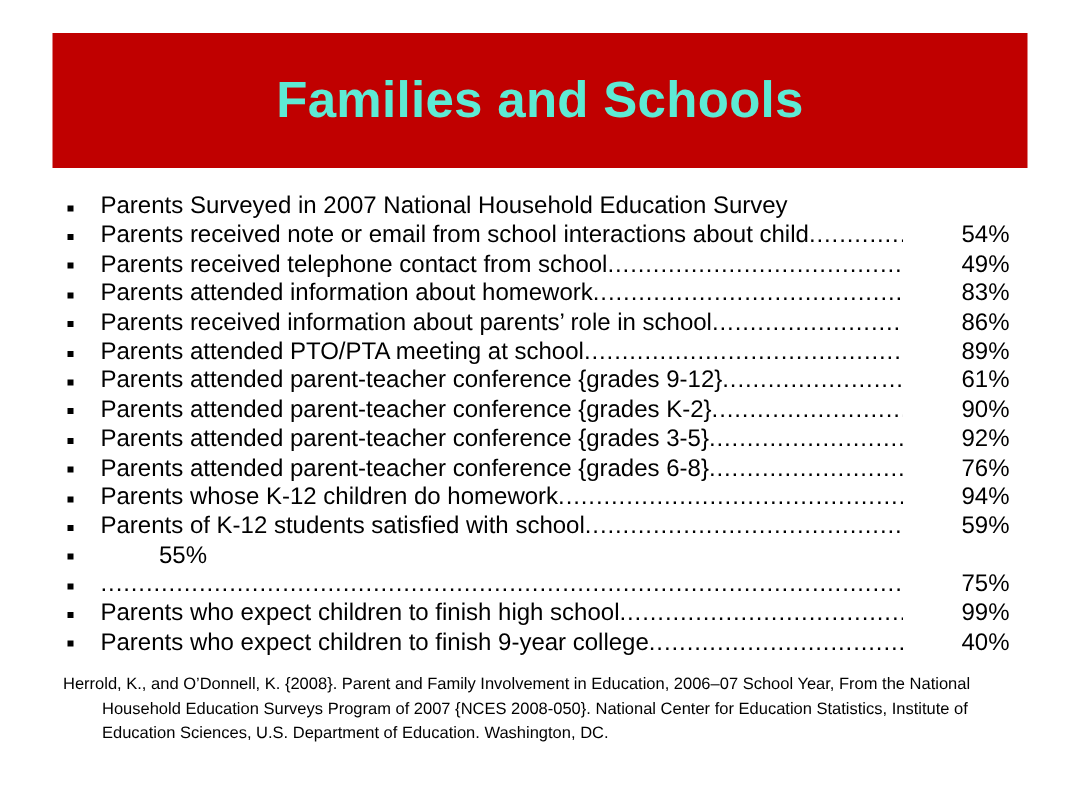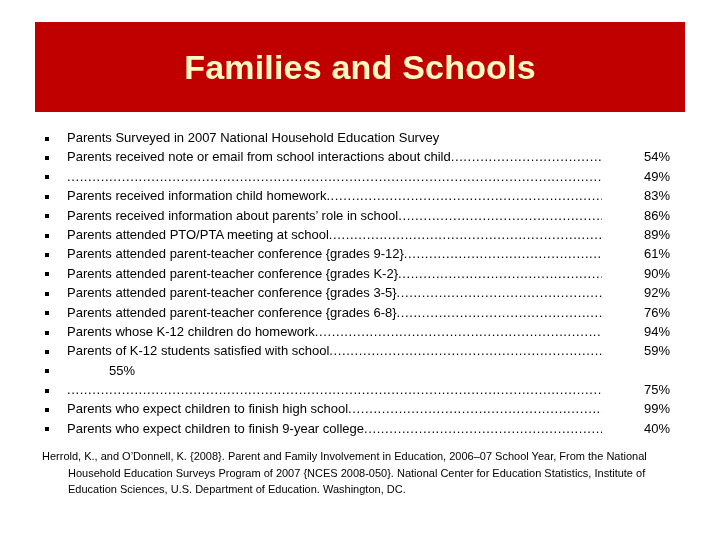--- a/index.html
+++ b/index.html
@@ -28,41 +28,41 @@
     left: 35px;
     top: 22px;
     width: 650px;
     height: 90px;
     background: #C00000;
     display: flex;
     align-items: center;
     justify-content: center;
   }
   .title-text {
-    color: #fef9c3;
+    color: #5eead4;
     font-family: "Liberation Sans", sans-serif;
     font-size: 34px;
     font-weight: bold;
     letter-spacing: 0.2px;
     line-height: 1;
     white-space: nowrap;
   }
 
   
   .bullet-list {
     position: absolute;
     left: 40px;
     top: 128px;
     width: 640px;
   }
   .bullet-row {
     display: flex;
     align-items: baseline;
     height: 19.4px;
-    font-size: 13px;
+    font-size: 16px;
     color: #000000;
     line-height: 19.4px;
     white-space: nowrap;
   }
   .bullet-marker {
     width: 27px;
     flex: 0 0 27px;
     font-size: 9px;
     line-height: 19.4px;
     color: #000000;
@@ -145,28 +145,29 @@
         <span class="bullet-marker"><span class="sq"></span></span>
         <span class="bullet-body">
           <span class="bullet-label">Parents received note or email from school interactions about child</span>
           <span class="leader"></span>
         </span>
         <span class="bullet-value">54%</span>
       </div>
       <div class="bullet-row">
         <span class="bullet-marker"><span class="sq"></span></span>
         <span class="bullet-body">
+          <span class="bullet-label">Parents received telephone contact from school</span>
           <span class="leader"></span>
         </span>
         <span class="bullet-value">49%</span>
       </div>
       <div class="bullet-row">
         <span class="bullet-marker"><span class="sq"></span></span>
         <span class="bullet-body">
-          <span class="bullet-label">Parents received information child homework</span>
+          <span class="bullet-label">Parents attended information about homework</span>
           <span class="leader"></span>
         </span>
         <span class="bullet-value">83%</span>
       </div>
       <div class="bullet-row">
         <span class="bullet-marker"><span class="sq"></span></span>
         <span class="bullet-body">
           <span class="bullet-label">Parents received information about parents’ role in school</span>
           <span class="leader"></span>
         </span>

